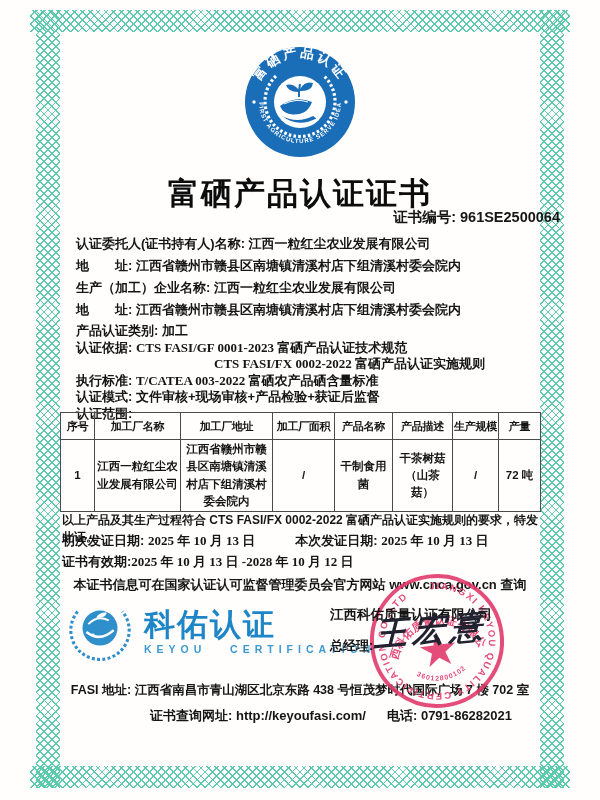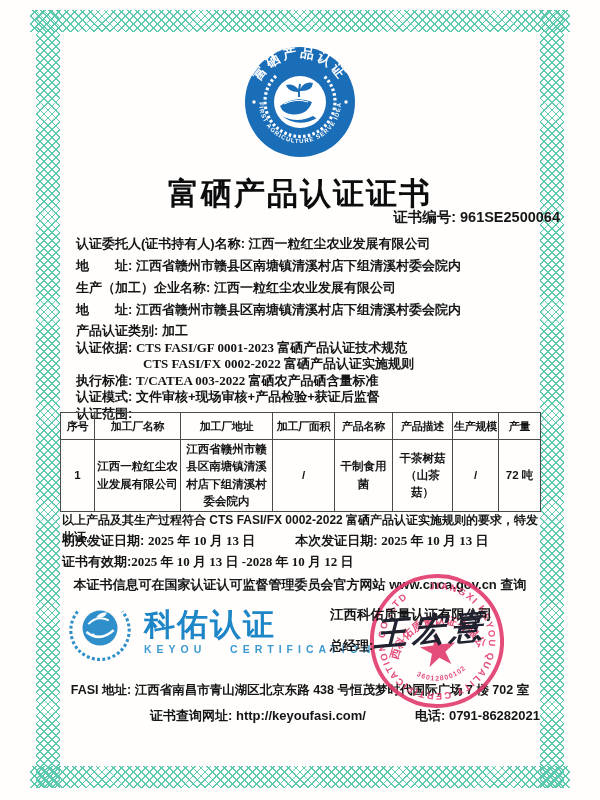--- a/index.html
+++ b/index.html
@@ -23,21 +23,21 @@
          font-size:31px;font-weight:bold;letter-spacing:2px;color:#0c0c0c;font-family:Liberation Mono, monospace;}
   .certno{position:absolute;top:208px;left:0;width:100%;box-sizing:border-box;
           padding-right:40px;text-align:right;font-size:14.5px;font-weight:bold;}
 
   
   .fields{position:absolute;left:76px;top:235px;width:480px;}
   .fline{display:flex;font-size:13px;font-weight:bold;white-space:nowrap;}
   .fline .flabel{white-space:pre;}
   .lh-a{height:22px;line-height:18px;}
   .lh-b{height:16.5px;line-height:15px;}
-  .indent{padding-left:67px;}
+  .indent{padding-left:67px;justify-content:center;}
 
   
   table.scope{position:absolute;left:60px;top:412px;width:480px;border-collapse:collapse;
               table-layout:fixed;}
   table.scope th,table.scope td{border:1px solid #4a4a4a;font-weight:bold;text-align:center;
               vertical-align:middle;padding:1px 1px;}
   table.scope th{font-size:11px;height:24px;letter-spacing:-0.3px;}
   table.scope td{font-size:11.5px;height:64px;line-height:1.5;}
 
   
@@ -58,21 +58,21 @@
   .signature{position:absolute;left:374px;top:608px;z-index:5;font-family:"DejaVu Serif",serif;
              font-style:italic;font-weight:bold;font-size:33px;letter-spacing:5px;color:#20222f;
              transform:rotate(-5deg) skewX(-6deg);}
 
   
   .fasi{position:absolute;top:682px;left:0;width:100%;text-align:center;
         font-size:12.5px;font-weight:bold;}
   .lastline{position:absolute;left:62px;top:707px;width:478px;display:flex;
             font-size:13px;font-weight:bold;}
   .lastline .q{margin-left:88px;}
-  .lastline .p{margin-left:auto;}
+  .lastline .p{margin-left:auto;margin-right:28px;}
 </style>
 </head>
 <body>
 
 <div class="band h top"></div>
 <div class="band h bot"></div>
 <div class="band v lft"></div>
 <div class="band v rgt"></div>
 
 <svg class="logo-top" viewBox="0 0 114 114">

